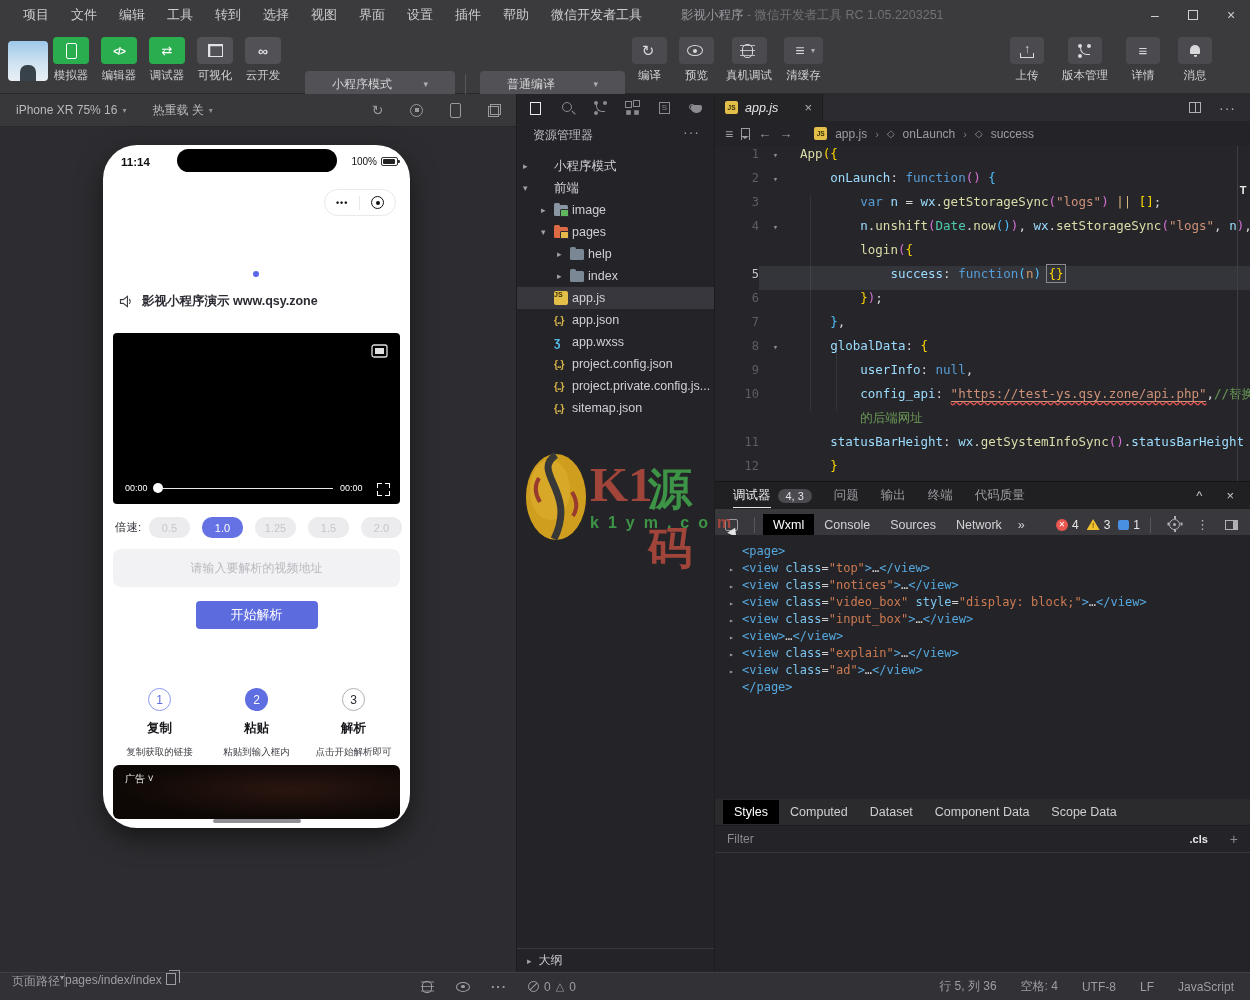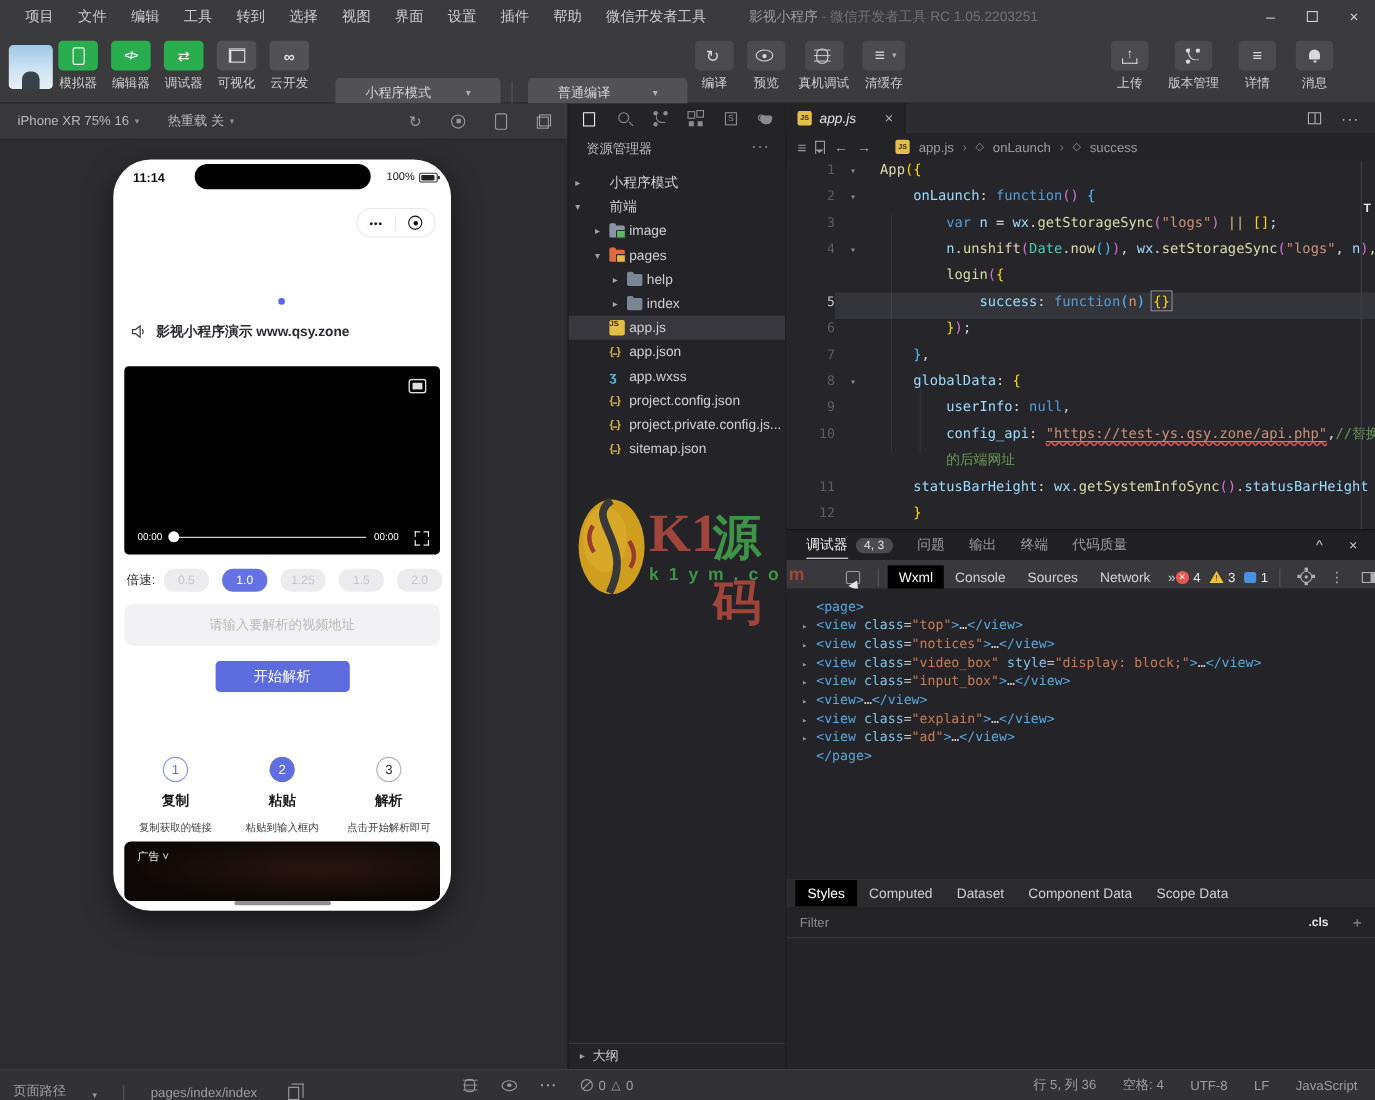--- a/index.html
+++ b/index.html
@@ -222,21 +222,21 @@
   .ov-marker{position:absolute;right:1px;top:38px;width:12px;text-align:center;color:#e8e8ea;font-weight:bold;font-size:11px;}
 
   
   .dbghead{position:absolute;left:0;top:387px;width:100%;height:28px;background:#202023;border-top:1px solid #151517;
            display:flex;align-items:center;gap:22px;padding-left:18px;font-size:12.5px;color:#9a9aa0;}
   .dbgtab{display:flex;align-items:center;gap:7px;cursor:pointer;height:100%;}
   .dbgtab[data-on="1"] .dbgtab-label{color:#f0f0f2;border-bottom:1.5px solid #e8e8ea;padding:4px 0 3px 0;}
   .dbg-badge{background:#4a4a4f;border-radius:9px;padding:1px 8px;font-size:11px;color:#e4e4e6;}
   .dbg-badge:empty{display:none;}
   .dbghead-ctrl{margin-left:auto;display:flex;gap:24px;margin-right:16px;color:#c8c8cc;font-size:13px;}
-  .dtbar{position:absolute;left:0;top:415px;width:100%;height:31px;background:#39393d;display:flex;align-items:center;font-size:12.5px;color:#d2d2d5;padding-left:44px;}
+  .dtbar{position:absolute;left:0;top:415px;width:100%;height:31px;background:#39393d;display:flex;align-items:center;font-size:12.5px;color:#d2d2d5;}
   .ic-inspect{position:relative;width:13px;height:12px;border:1.3px solid #9a9aa0;border-radius:2px;margin:0 8px 0 10px;flex:none;}
   .ic-inspect::after{content:"";position:absolute;right:-4px;bottom:-4px;border:5px solid transparent;border-left:8px solid #e4e4e6;transform:rotate(-65deg);}
   .dt-div{width:1px;height:16px;background:#55555a;margin:0 8px;flex:none;}
   .dttab{padding:4px 10px;cursor:pointer;white-space:nowrap;}
   .dttab[data-on="1"]{background:#000;color:#fff;}
   .dt-chev{margin-left:6px;color:#d2d2d5;}
   .dt-badges{margin-left:auto;display:flex;align-items:center;gap:8px;font-size:12px;color:#e8e8ea;}
   .bdg{display:flex;align-items:center;gap:4px;}
   .bdg-err{width:12px;height:12px;border-radius:50%;background:#e8564e;color:#fff;font-size:8px;display:flex;align-items:center;justify-content:center;}
   .bdg-warn{width:13px;height:11px;background:#f2c12e;clip-path:polygon(50% 0,100% 100%,0 100%);color:#3a3000;font-size:8px;display:flex;align-items:flex-end;justify-content:center;}
@@ -260,21 +260,21 @@
   .sttab{padding:5px 11px;cursor:pointer;white-space:nowrap;}
   .sttab[data-on="1"]{background:#000;color:#fff;}
   .filterrow{position:absolute;left:0;top:732px;width:100%;height:27px;background:#242428;border-bottom:1px solid #38383c;
              display:flex;align-items:center;font-size:12px;color:#8a8a90;padding:0 12px;}
   .cls-label{margin-left:auto;color:#e8e8ea;font-weight:bold;font-size:11px;margin-right:22px;}
   .plus{color:#8a8a90;font-size:14px;}
 
   
   .statusbar{position:absolute;left:0;bottom:0;width:100%;height:28px;background:#323236;border-top:1px solid #3f3f44;
              font-size:12px;color:#9d9da2;}
-  .sb-left{position:absolute;left:12px;top:0;height:100%;display:flex;align-items:flex-end;gap:24px;}
+  .sb-left{position:absolute;left:12px;top:0;height:100%;display:flex;align-items:flex-start;gap:0;}
   .sb-caret{font-size:8px;}
   .sb-div{width:1px;height:14px;background:#55555a;}
   .ic-copy{position:relative;width:10px;height:12px;border:1.2px solid #9d9da2;margin-left:4px;}
   .ic-copy::before{content:"";position:absolute;left:2px;top:-4px;width:10px;height:12px;border:1.2px solid #9d9da2;border-bottom:none;border-left:none;}
   .sb-mid{position:absolute;left:420px;top:0;height:100%;display:flex;align-items:center;gap:22px;color:#9d9da2;}
   .sbi{position:relative;width:14px;height:14px;display:flex;align-items:center;justify-content:center;}
   .sbi-bug::before{content:"";width:8px;height:10px;border:1.3px solid currentColor;border-radius:4px;}
   .sbi-bug::after{content:"";position:absolute;width:13px;height:1.2px;background:currentColor;box-shadow:0 -4.5px 0 currentColor,0 4.5px 0 currentColor;opacity:.8;}
   .sbi-eye::before{content:"";width:13px;height:8px;border:1.3px solid currentColor;border-radius:50%;}
   .sbi-eye::after{content:"";position:absolute;width:3.5px;height:3.5px;border-radius:50%;background:currentColor;}

